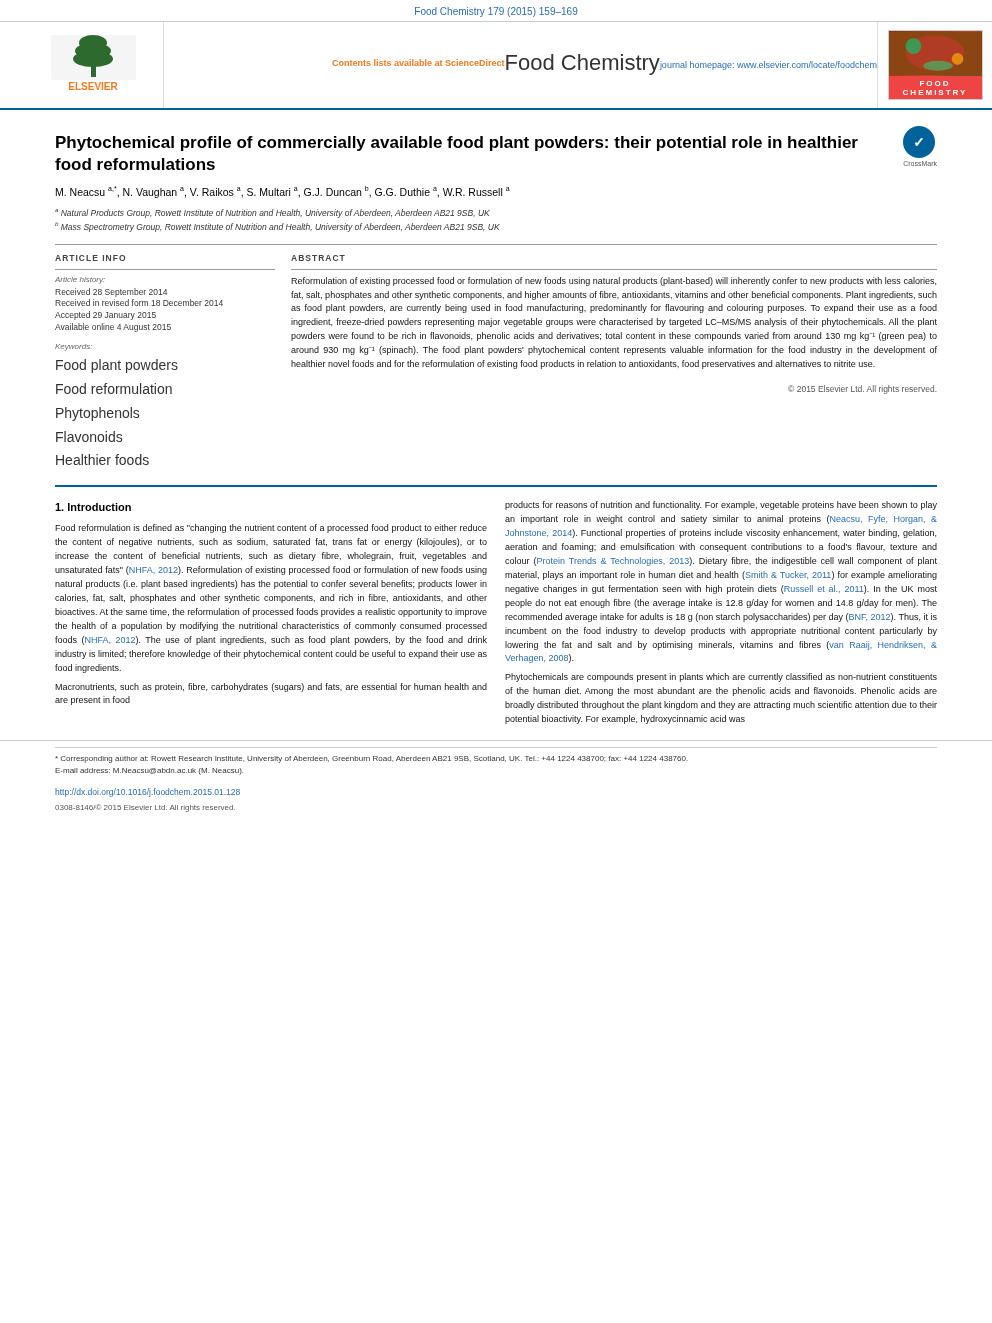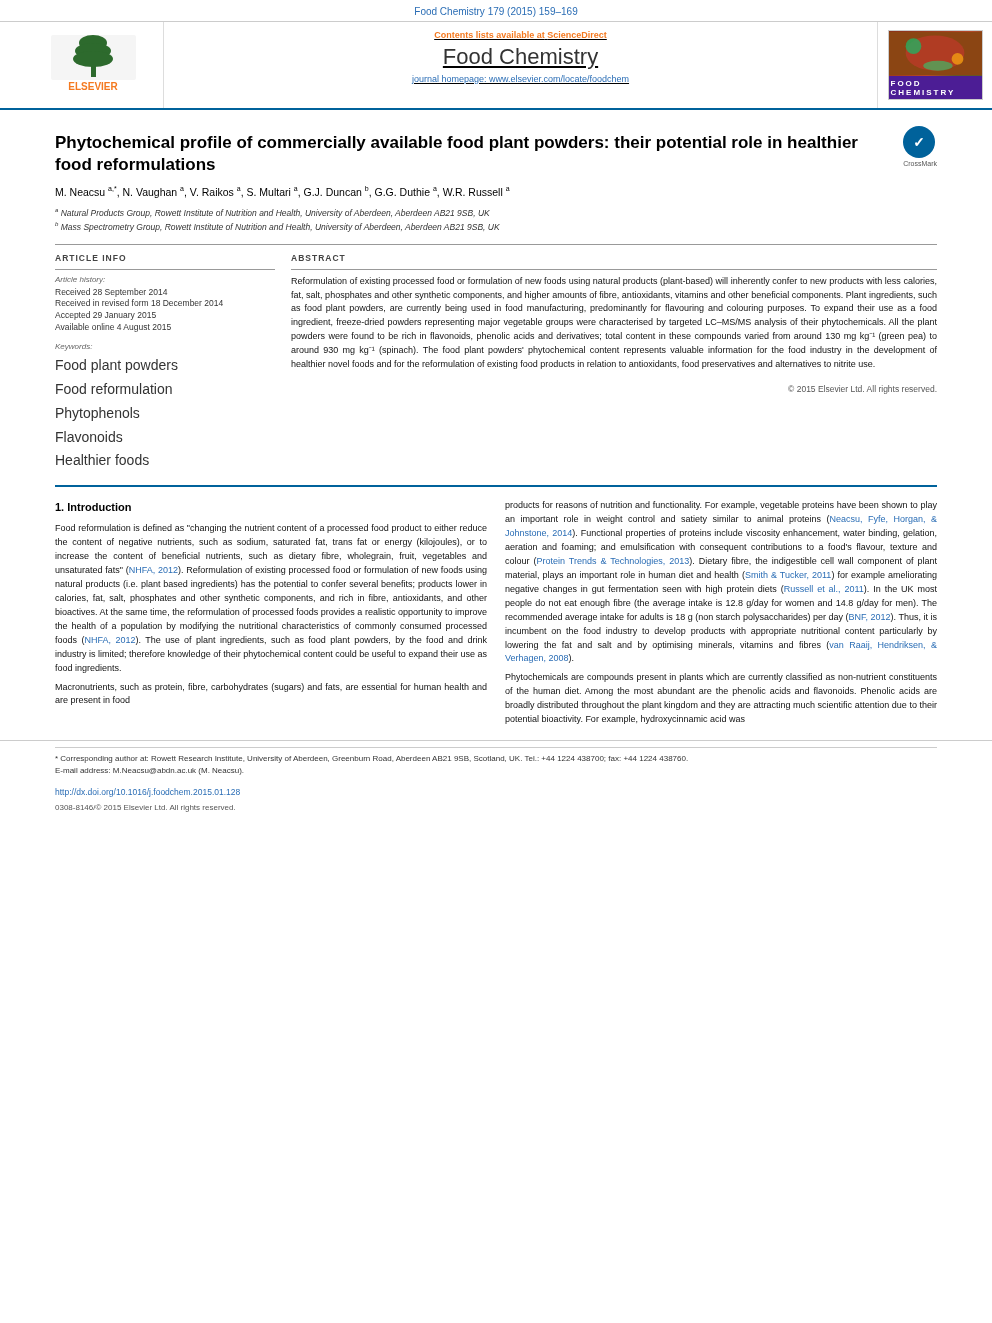--- a/index.html
+++ b/index.html
@@ -42,25 +42,23 @@
       margin-left: 24px;
     }
     .elsevier-logo {
       display: flex;
       flex-direction: column;
       align-items: center;
     }
     .journal-header-center {
       flex: 1;
       display: flex;
-      flex-direction: column;
-      align-items: center;
-      justify-content: flex-start;
+      align-items: center;
+      justify-content: flex-end;
       padding: 8px 0;
-      text-decoration: underline;
     }
     .sciencedirect-line {
       font-family: Arial, sans-serif;
       font-size: 9px;
       color: #555;
       margin-bottom: 4px;
     }
     .sciencedirect-line span {
       color: #f47920;
       font-weight: bold;
@@ -100,22 +98,23 @@
     .food-chem-logo .logo-img {
       width: 100%;
       height: 45px;
       background: linear-gradient(135deg, #8B2020 0%, #c0392b 40%, #e74c3c 60%, #3d6b3d 80%);
       position: relative;
       display: flex;
       align-items: center;
       justify-content: center;
     }
     .food-chem-logo .logo-text-area {
-      background: #4c1d95;
+      background: #ef4444;
       padding: 3px 2px;
+      text-align: center;
     }
     .food-chem-logo .logo-text-area .food-word {
       color: #fff;
       font-size: 8px;
       font-family: Arial, sans-serif;
       font-weight: bold;
       letter-spacing: 2px;
       display: block;
     }
     .food-chem-logo .logo-text-area .chem-word {

